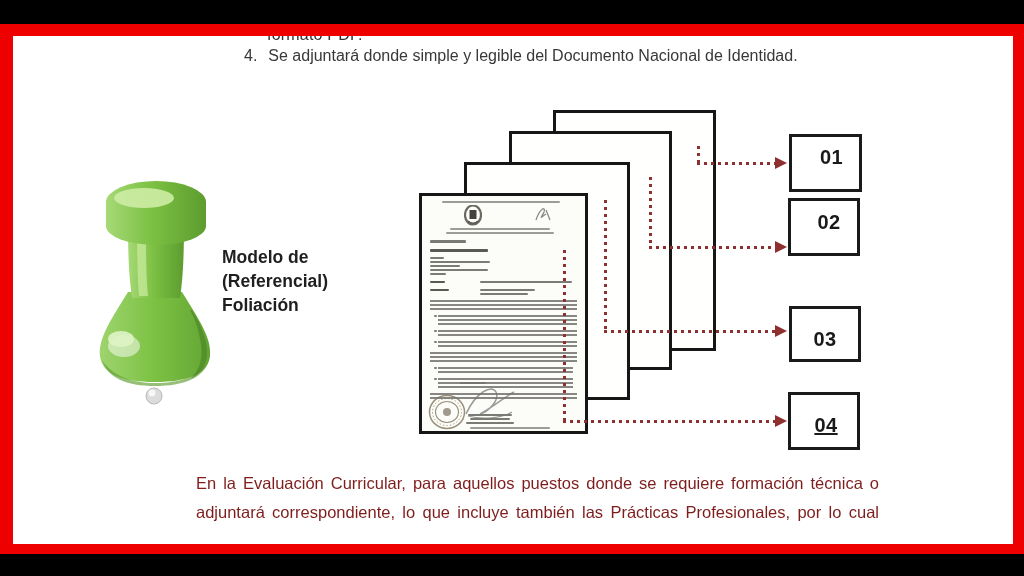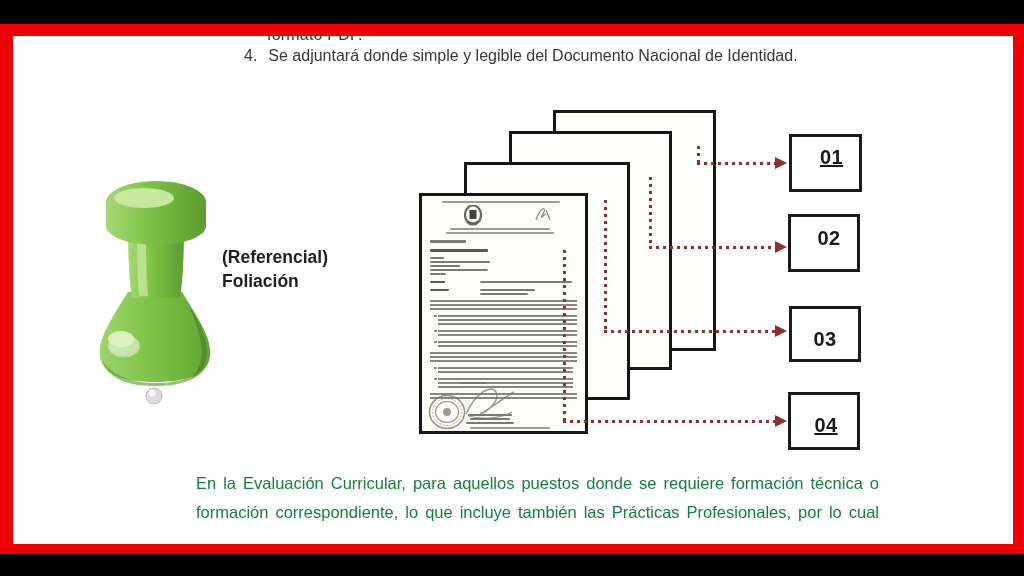--- a/index.html
+++ b/index.html
@@ -38,21 +38,21 @@
   .doth{height:3px;background-image:repeating-linear-gradient(to right,var(--maroon,#8e3030) 0 3px,transparent 3px 7px);z-index:8;}
   .arrowhead{width:0;height:0;border-top:6px solid transparent;border-bottom:6px solid transparent;
              border-left:12px solid var(--maroon,#8e3030);z-index:8;}
 
   
   .folio-box{background:#fff;border:3px solid #1a1a1a;box-sizing:border-box;z-index:6;
              display:flex;align-items:center;justify-content:center;
              font-size:20px;font-weight:bold;color:#1a1a1a;letter-spacing:.5px;}
 
   
-  .bottom-par{left:196px;top:469px;width:683px;z-index:1;font-size:16.5px;color:#15803d;}
+  .bottom-par{left:196px;top:469px;width:683px;z-index:1;font-size:16.5px;color:#7f1d1d;}
   .bottom-par .line{height:29px;line-height:29px;text-align:justify;text-align-last:justify;white-space:nowrap;}
   .bottom-par .line span{display:inline-block;width:100%;text-align:justify;text-align-last:justify;white-space:normal;}
 
   .pin-svg{left:92px;top:174px;width:128px;height:244px;z-index:2;}
 </style>
 </head>
 <body>
 
 <div class="stage">
 
@@ -84,20 +84,21 @@
     <ellipse cx="32" cy="172" rx="16" ry="11" fill="#ffffff" opacity="0.5"></ellipse>
     <ellipse cx="29" cy="165" rx="13" ry="8" fill="#dff3c4" opacity="0.9"></ellipse>
     <path d="M36,50 C36,92 38,110 40,124 L88,124 C90,110 92,92 92,50 Z" fill="url(#gcap)"></path>
     <path d="M45,54 C45,92 46,110 47,122 L56,122 C54,102 54,78 54,54 Z" fill="#c4e898" opacity="0.8"></path>
     <path d="M14,28 L14,52 A50,19 0 0 0 114,52 L114,28 Z" fill="url(#gcap)"></path>
     <ellipse cx="64" cy="28" rx="50" ry="21" fill="url(#gcap)"></ellipse>
     <ellipse cx="52" cy="24" rx="30" ry="10" fill="#cdeca4" opacity="0.9"></ellipse>
   </svg>
 
   <div class="abs caption">
+    <div>Modelo de</div>
     <div>(Referencial)</div>
     <div>Foliación</div>
   </div>
 
   <div class="abs page page4"></div>
   <div class="abs page page3"></div>
   <div class="abs page page2"></div>
   <div class="abs page page1">
     <div class="scan" id="scan">
 
@@ -169,35 +170,35 @@
 
   <div class="abs dotv" style="left:604px;top:200px;height:131px;"></div>
   <div class="abs doth" style="left:604px;top:329.5px;width:171px;"></div>
   <div class="abs arrowhead" style="left:775px;top:325px;"></div>
 
   <div class="abs dotv" style="left:563px;top:250px;height:171px;"></div>
   <div class="abs doth" style="left:563px;top:419.5px;width:212px;"></div>
   <div class="abs arrowhead" style="left:775px;top:415px;"></div>
 
   <div class="abs folio-box" style="left:789px;top:134px;width:73px;height:58px;">
-    <span style="transform:translate(6px,-6px);text-decoration:underline;">01</span>
-  </div>
-  <div class="abs folio-box" style="left:788px;top:214px;width:72px;height:58px;text-align:center;">
+    <span style="transform:translate(6px,-6px);">01</span>
+  </div>
+  <div class="abs folio-box" style="left:788px;top:198px;width:72px;height:58px;text-align:center;">
     <span style="transform:translate(5px,-5px);">02</span>
   </div>
   <div class="abs folio-box" style="left:789px;top:306px;width:72px;height:56px;">
     <span style="transform:translate(0,5px);">03</span>
   </div>
   <div class="abs folio-box" style="left:788px;top:392px;width:72px;height:58px;">
     <span style="transform:translate(2px,4px);text-decoration:underline;">04</span>
   </div>
 
   <div class="abs bottom-par">
     <div class="line"><span>En la Evaluación Curricular, para aquellos puestos donde se requiere formación técnica o</span></div>
-    <div class="line"><span>formación correspondiente, lo que incluye también las Prácticas Profesionales, por lo cual</span></div>
+    <div class="line"><span>adjuntará correspondiente, lo que incluye también las Prácticas Profesionales, por lo cual</span></div>
   </div>
 
   <div class="abs frame bar-black-top"></div>
   <div class="abs frame bar-red-top"></div>
   <div class="abs frame bar-red-left"></div>
   <div class="abs frame bar-red-right"></div>
   <div class="abs frame bar-red-bottom"></div>
   <div class="abs frame bar-black-bottom"></div>
 
 </div>

